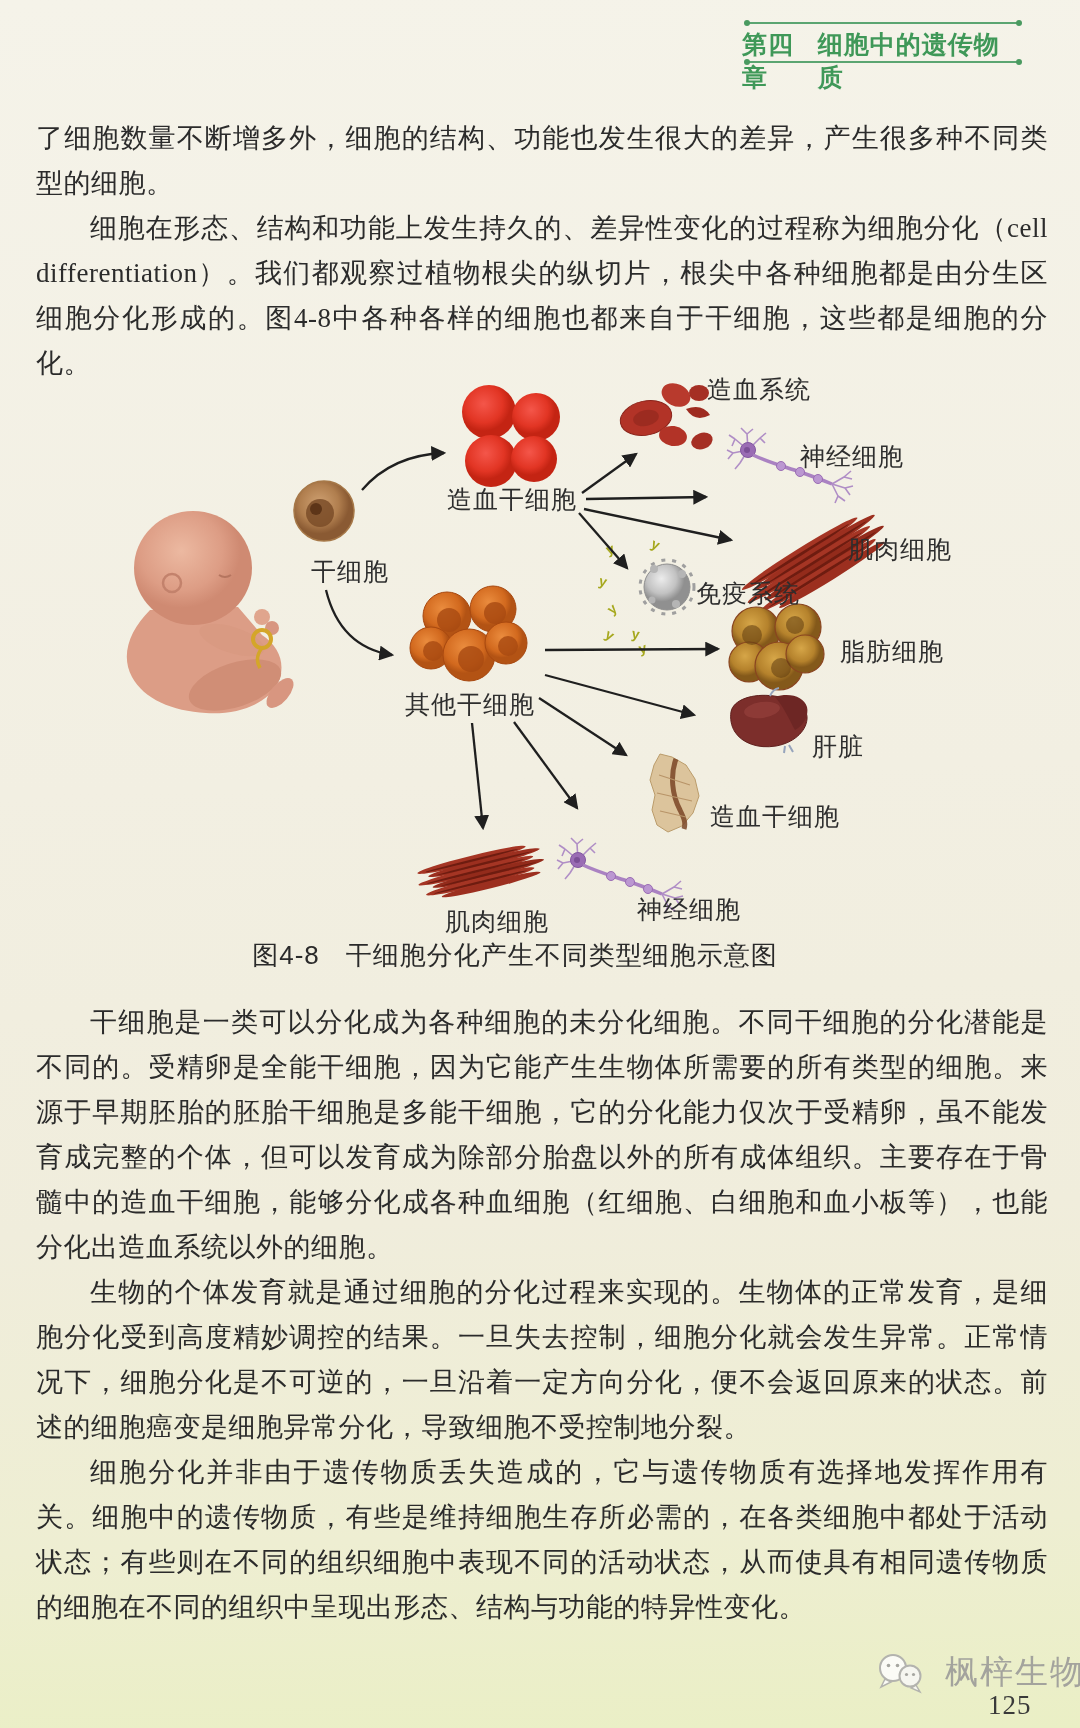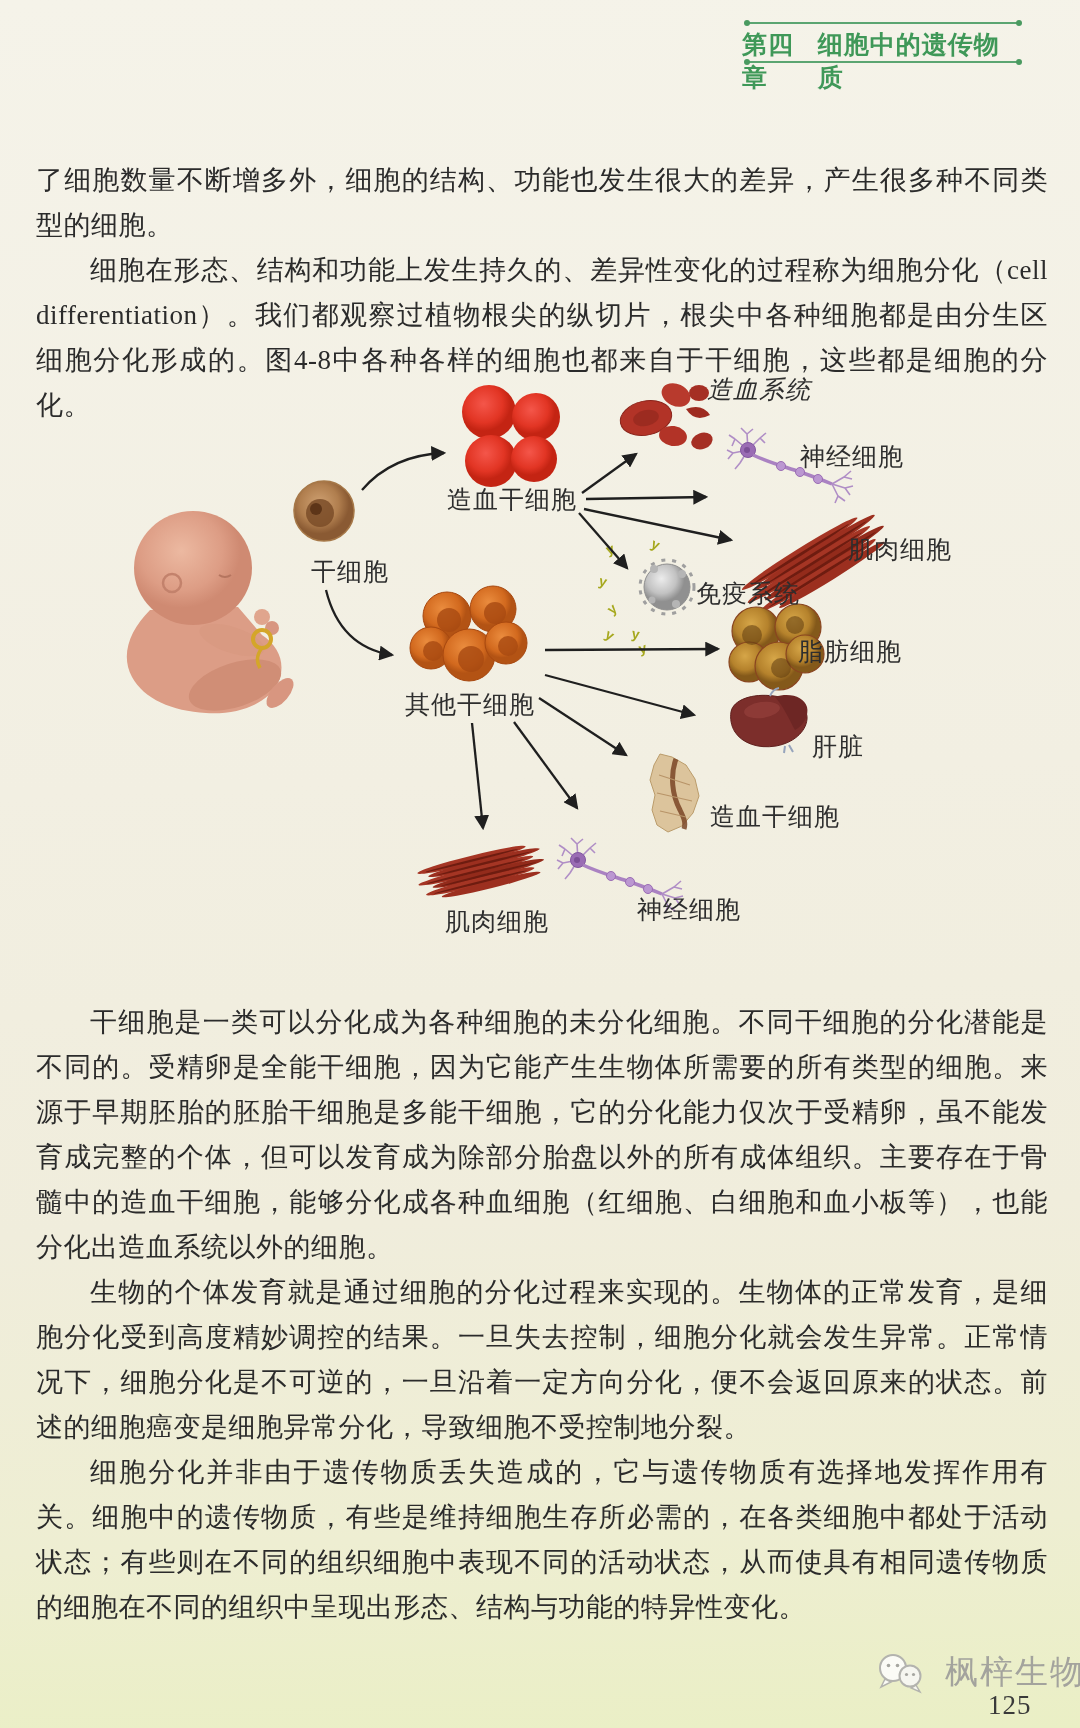--- a/index.html
+++ b/index.html
@@ -27,21 +27,21 @@
   }
   
   .text-block{position:absolute;left:36px;width:1012px;}
   .tb1{top:116px;}
   .tb2{top:1000px;}
   p.body-text{
     margin:0;font-size:27px;line-height:45px;
     text-align:justify;text-justify:inter-ideograph;
     text-indent:2em;letter-spacing:0.5px;
   }
-  p.body-text.no-indent{text-indent:0;margin-top:42px;}
+  p.body-text.no-indent{text-indent:0;}
   
   .figure{position:absolute;left:0;top:355px;width:1080px;height:625px;}
   .figure svg{position:absolute;left:0;top:0;}
   .fig-label{
     position:absolute;font-family:"Liberation Sans",sans-serif;
     font-size:25px;color:#2e2e2e;white-space:nowrap;letter-spacing:1px;
   }
   .fig-caption{
     position:absolute;top:583px;left:0;width:1030px;
     text-align:center;font-family:"Liberation Sans",sans-serif;
@@ -279,30 +279,33 @@
         <line x1="545" y1="320" x2="694" y2="360" marker-end="url(#arrow)"></line>
         <line x1="539" y1="343" x2="626" y2="400" marker-end="url(#arrow)"></line>
         <line x1="514" y1="367" x2="577" y2="453" marker-end="url(#arrow)"></line>
         <line x1="472" y1="368" x2="483" y2="473" marker-end="url(#arrow)"></line>
       </g>
     </svg>
 
     <div class="fig-label" style="left:292px;top:200px;width:84px;text-align:center;margin-left:16px;">干细胞</div>
     <div class="fig-label" style="left:447px;top:128px;">造血干细胞</div>
     <div class="fig-label" style="left:405px;top:333px;">其他干细胞</div>
-    <div class="fig-label" style="left:707px;top:18px;font-style:italic;">造血系统</div>
+    <div class="fig-label" style="left:707px;top:18px;">造血系统</div>
     <div class="fig-label" style="left:800px;top:85px;">神经细胞</div>
     <div class="fig-label" style="left:848px;top:178px;">肌肉细胞</div>
     <div class="fig-label" style="left:696px;top:222px;">免疫系统</div>
-    <div class="fig-label" style="left:798px;top:280px;">脂肪细胞</div>
+    <div class="fig-label" style="left:840px;top:280px;">脂肪细胞</div>
     <div class="fig-label" style="left:812px;top:375px;">肝脏</div>
     <div class="fig-label" style="left:710px;top:445px;">造血干细胞</div>
     <div class="fig-label" style="left:637px;top:538px;">神经细胞</div>
     <div class="fig-label" style="left:445px;top:550px;">肌肉细胞</div>
 
+    <div class="fig-caption">
+      <span class="cap-num">图4-8</span><span>干细胞分化产生不同类型细胞示意图</span>
+    </div>
   </div>
 
   <div class="text-block tb2">
     <p class="body-text">干细胞是一类可以分化成为各种细胞的未分化细胞。不同干细胞的分化潜能是不同的。受精卵是全能干细胞，因为它能产生生物体所需要的所有类型的细胞。来源于早期胚胎的胚胎干细胞是多能干细胞，它的分化能力仅次于受精卵，虽不能发育成完整的个体，但可以发育成为除部分胎盘以外的所有成体组织。主要存在于骨髓中的造血干细胞，能够分化成各种血细胞（红细胞、白细胞和血小板等），也能分化出造血系统以外的细胞。</p>
     <p class="body-text">生物的个体发育就是通过细胞的分化过程来实现的。生物体的正常发育，是细胞分化受到高度精妙调控的结果。一旦失去控制，细胞分化就会发生异常。正常情况下，细胞分化是不可逆的，一旦沿着一定方向分化，便不会返回原来的状态。前述的细胞癌变是细胞异常分化，导致细胞不受控制地分裂。</p>
     <p class="body-text">细胞分化并非由于遗传物质丢失造成的，它与遗传物质有选择地发挥作用有关。细胞中的遗传物质，有些是维持细胞生存所必需的，在各类细胞中都处于活动状态；有些则在不同的组织细胞中表现不同的活动状态，从而使具有相同遗传物质的细胞在不同的组织中呈现出形态、结构与功能的特异性变化。</p>
   </div>
 
   <div class="watermark">
     <svg width="48" height="42" viewBox="0 0 48 42">

